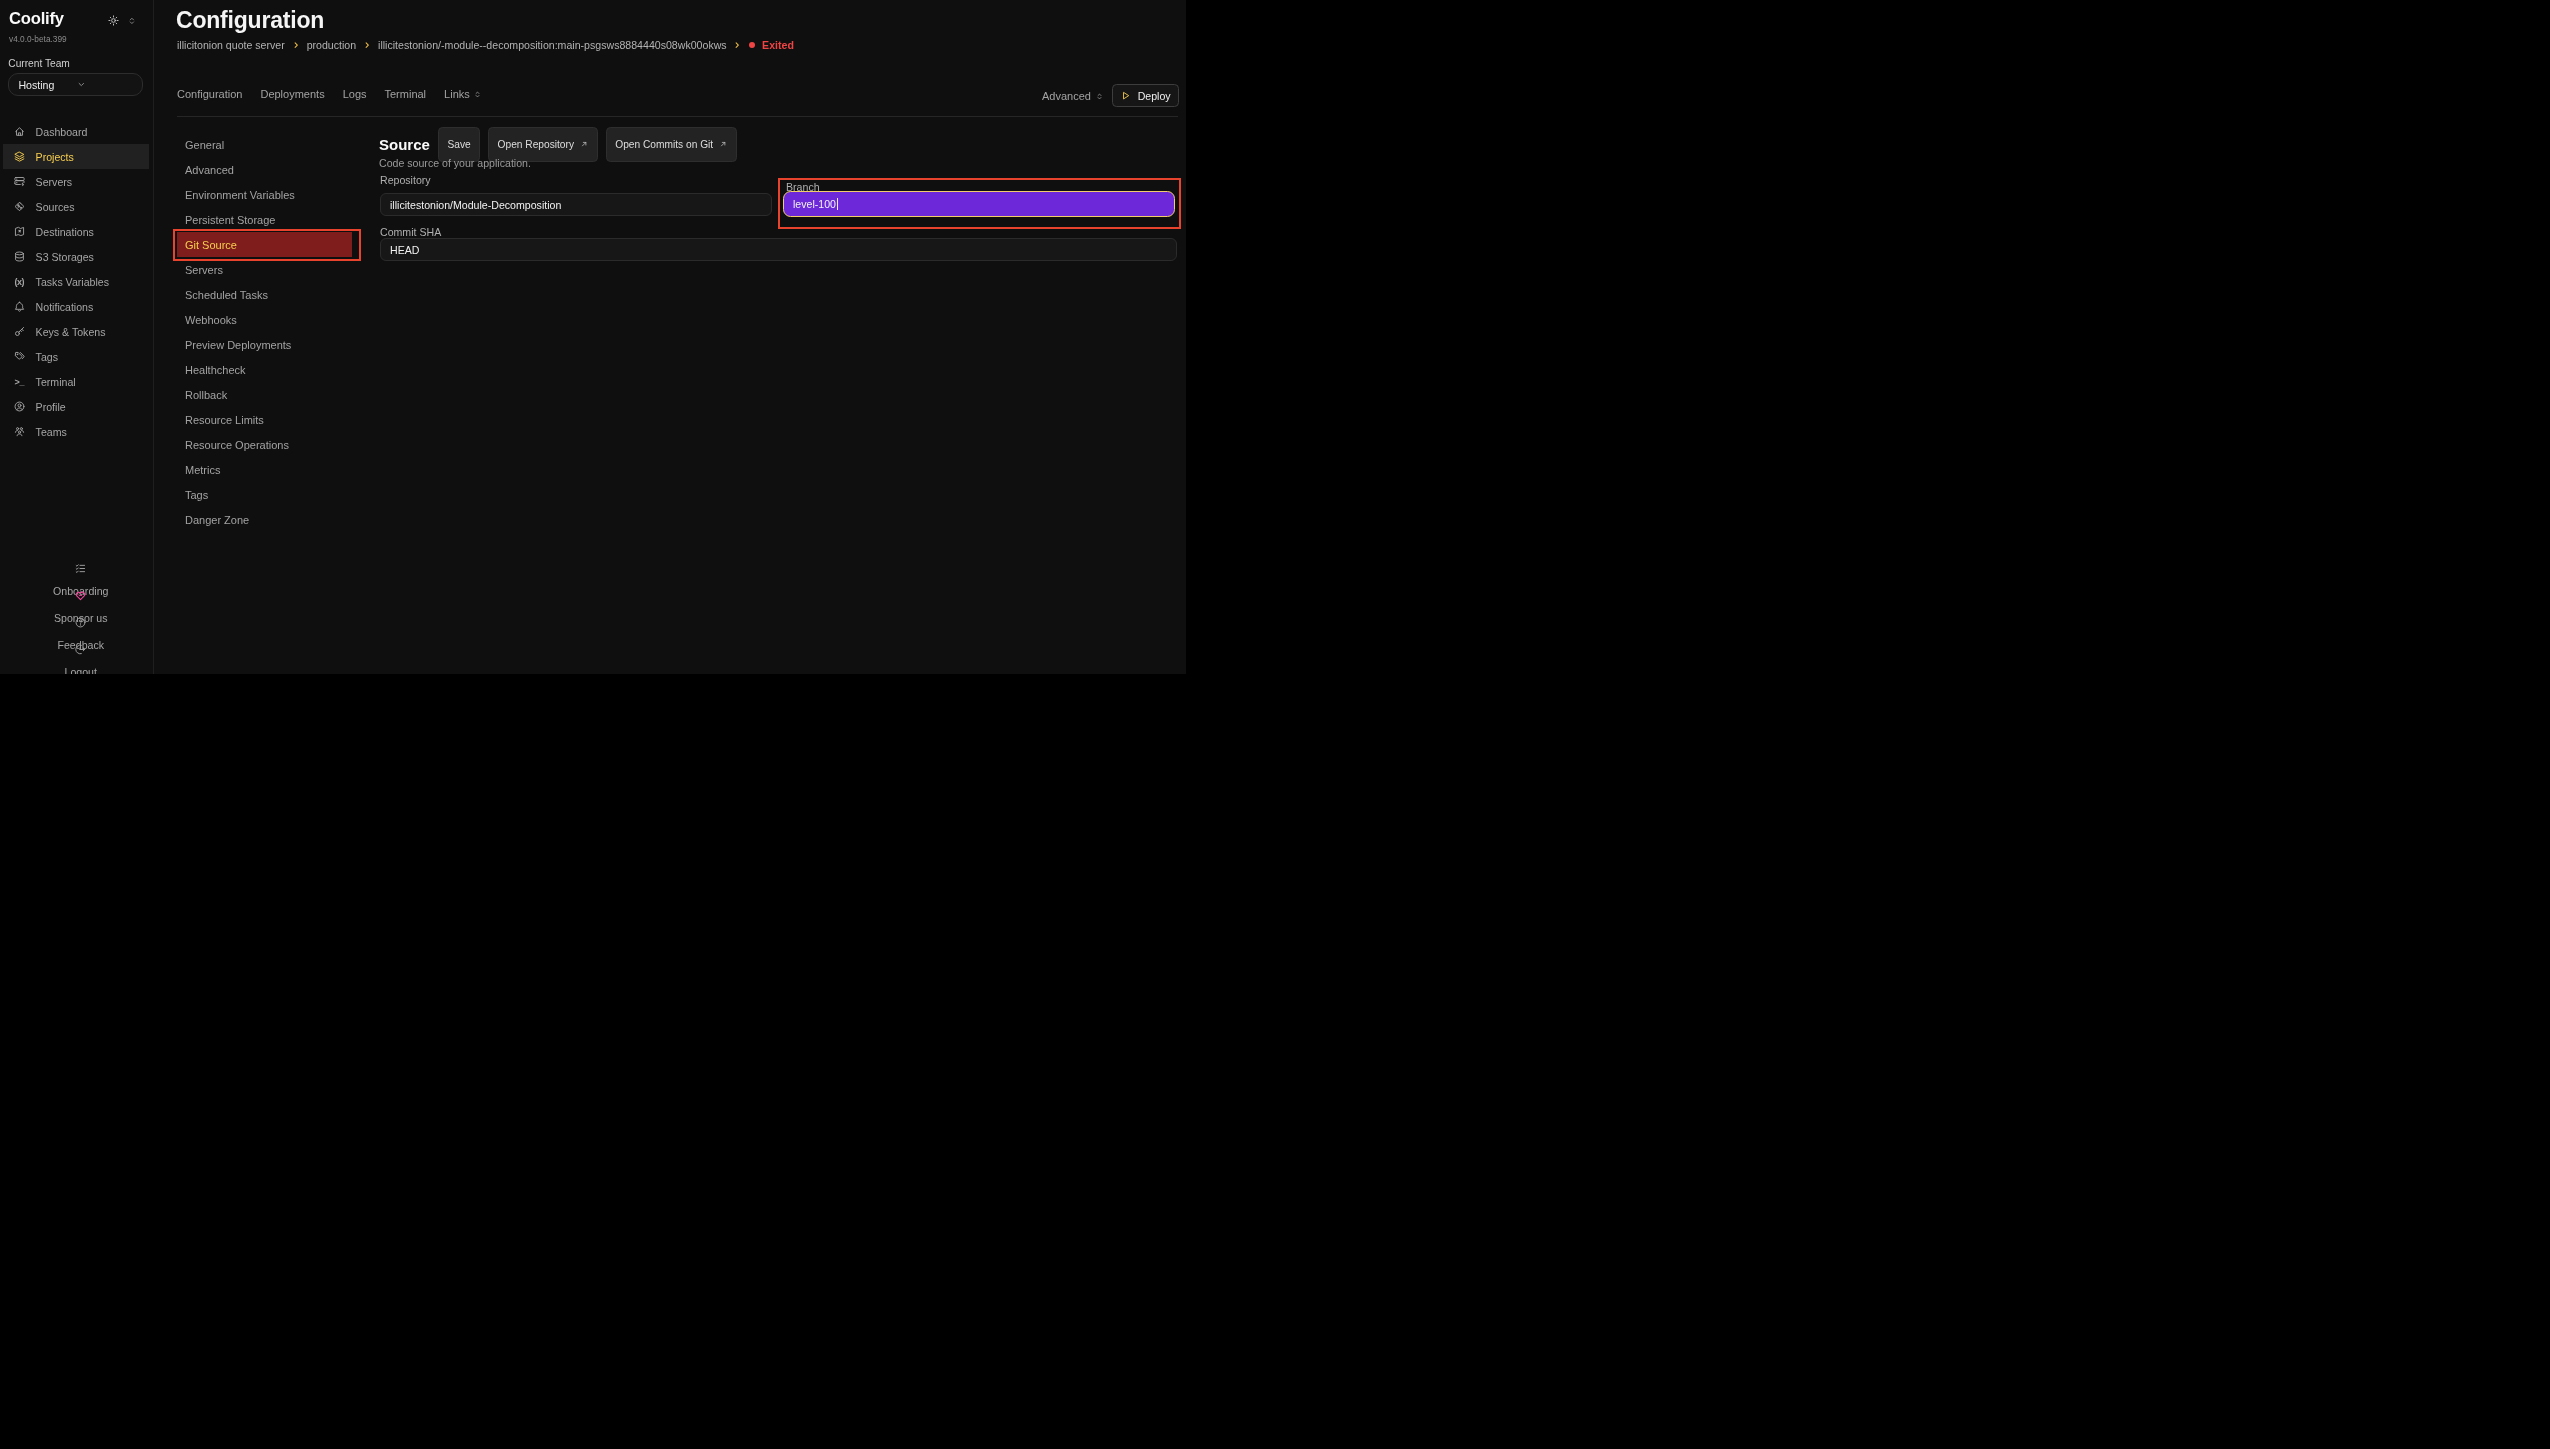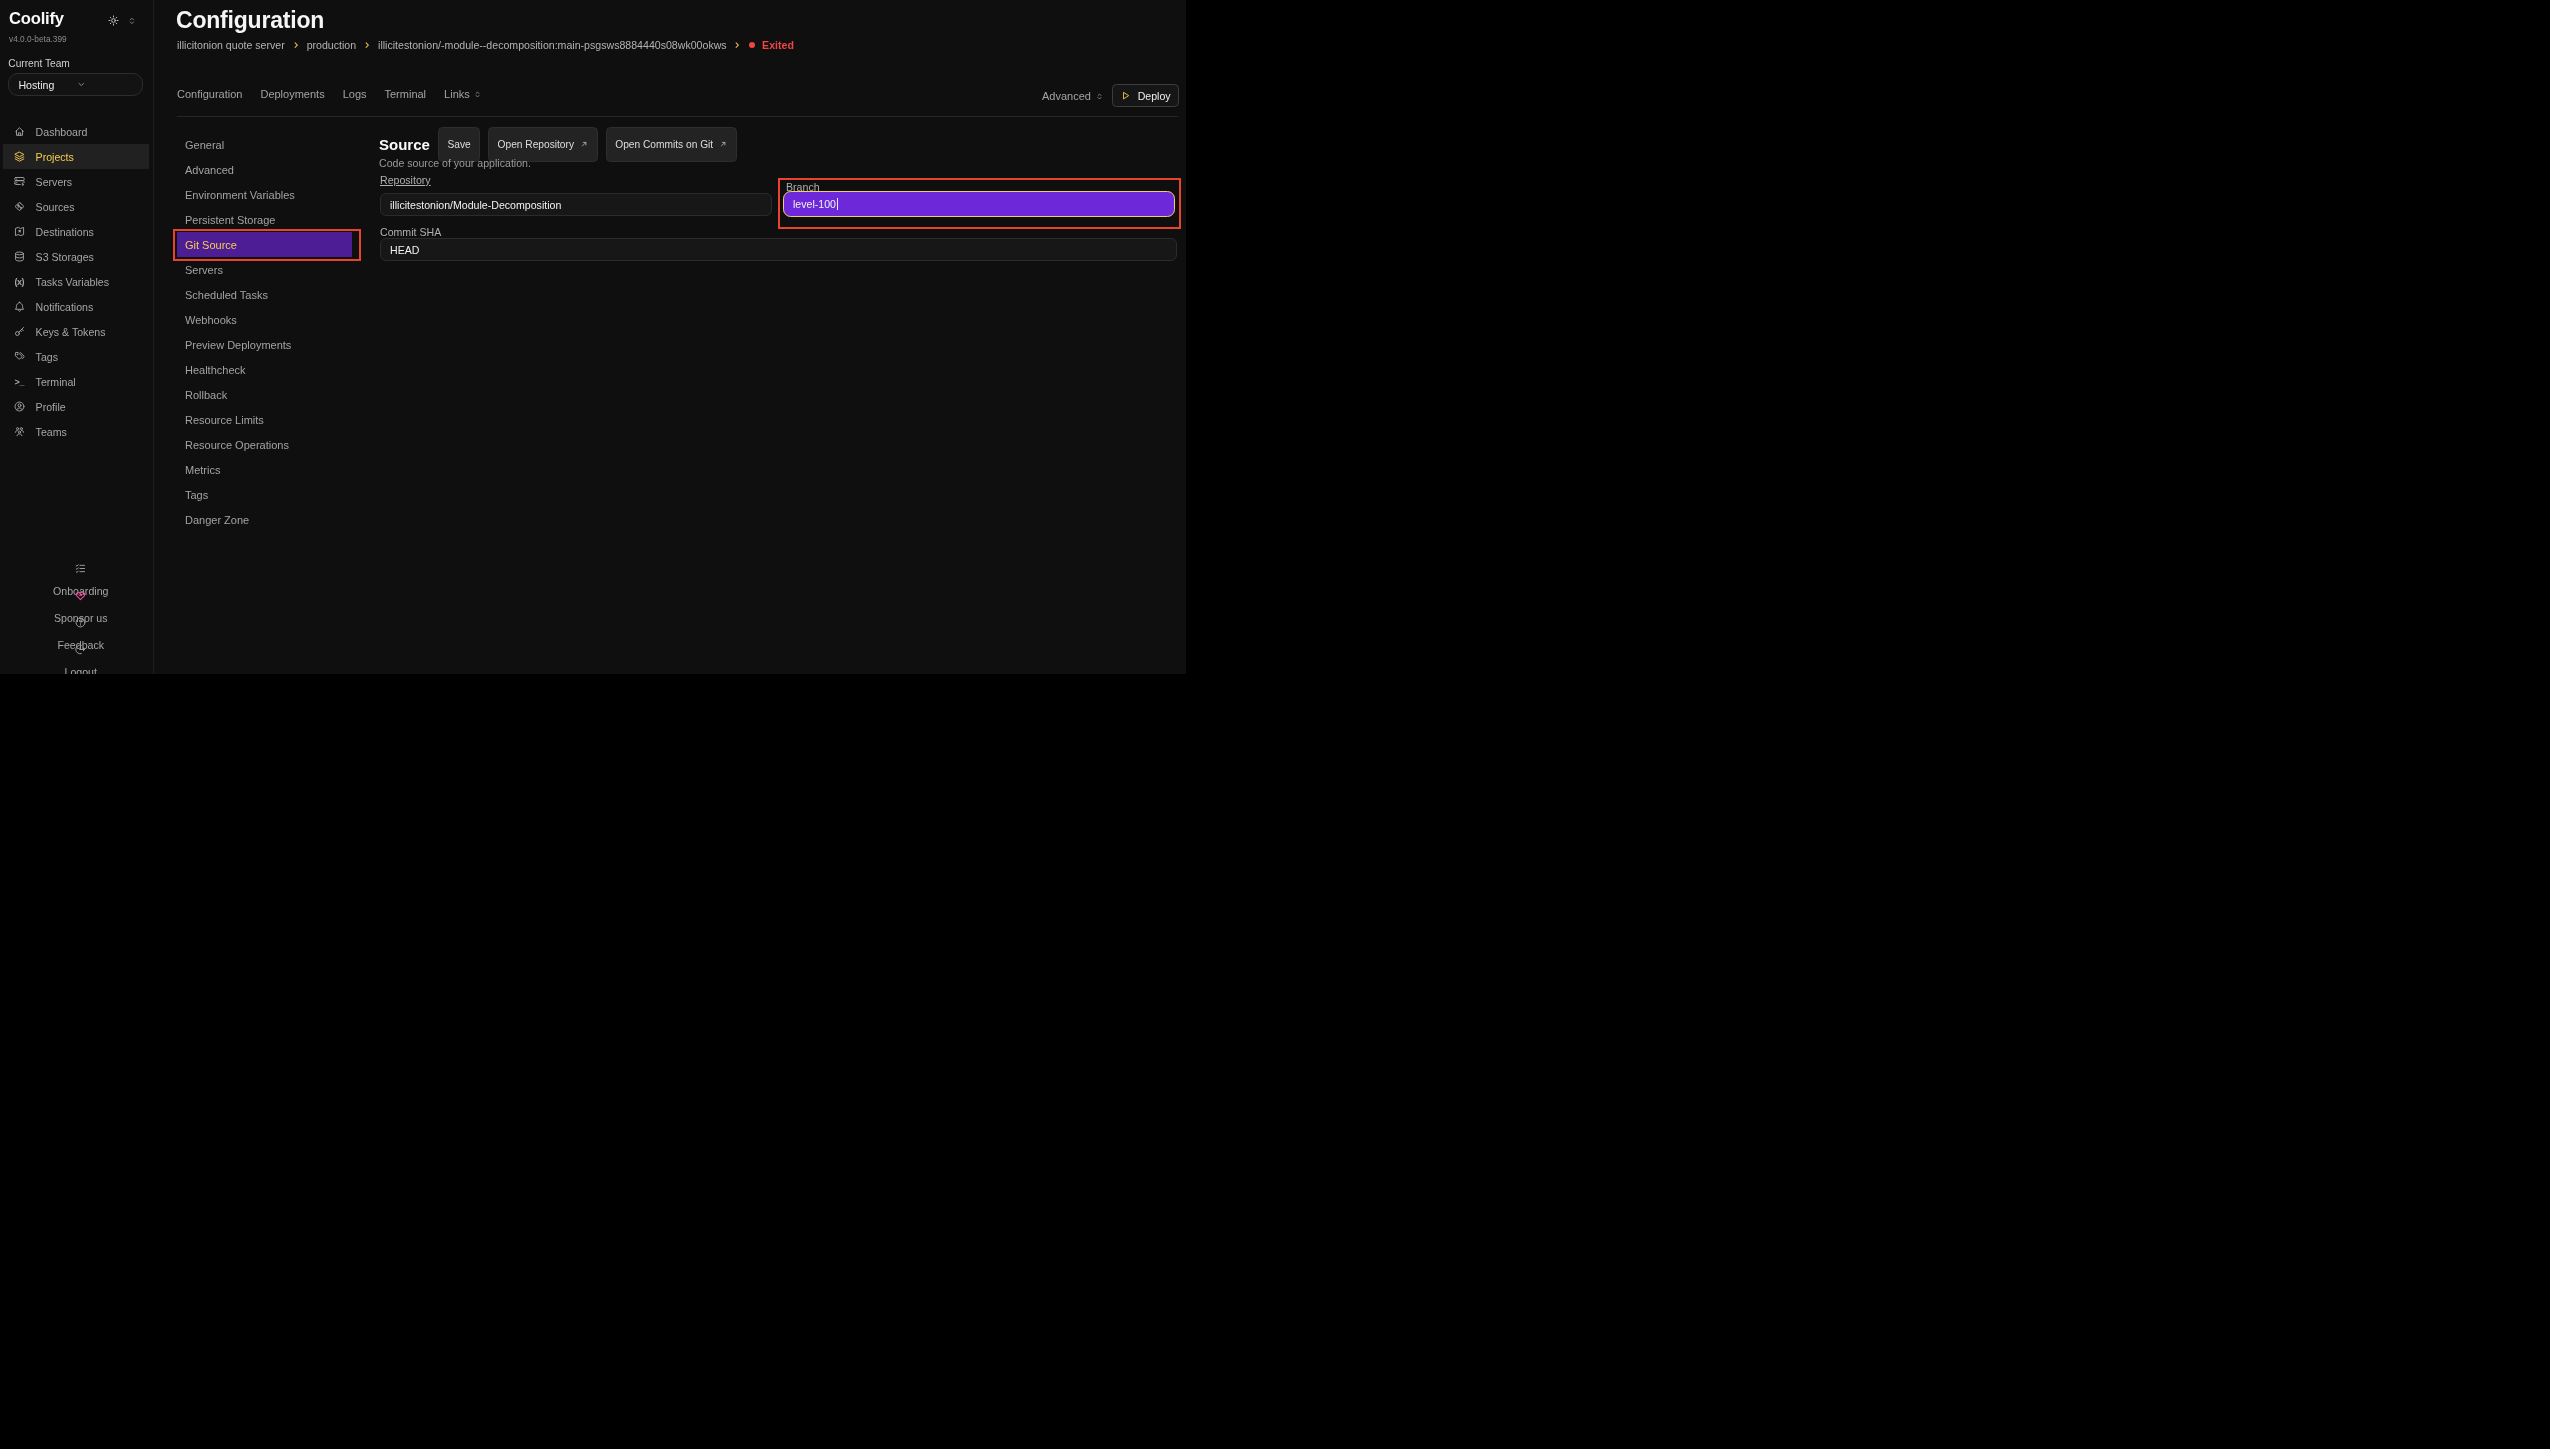--- a/index.html
+++ b/index.html
@@ -55,38 +55,38 @@
     position:absolute; left:958px; top:84px; width:67px; height:23.4px;
     background:#161616; border:0.8px solid #3d3d3d; border-radius:4.5px;
     display:flex; align-items:center; justify-content:center; gap:6px;
     color:#f0f0f0; font-size:10.6px; cursor:pointer; font-family:inherit;
   }
   .hdivider { position:absolute; left:23px; top:116px; width:1001px; height:0.8px; background:#262626; }
 
   
   .subnav { position:absolute; left:23.4px; top:132px; width:175px; }
   .subnav-item { height:25px; display:flex; align-items:center; padding:0 7.6px; font-size:11px; color:#a3a3a3; cursor:pointer; }
-  .subnav-item.active { background:#4c1d95; color:#f7ce4f; }
+  .subnav-item.active { background:#7f1d1d; color:#f7ce4f; }
 
   
   .annotation { position:absolute; border:2.3px solid #e8432d; pointer-events:none; }
   .git-annotation { left:19px; top:229px; width:188px; height:32px; }
   .branch-annotation { left:624px; top:178px; width:403px; height:51px; }
 
   
   .heading-row { position:absolute; left:225px; top:133px; height:23px; display:flex; align-items:center; gap:8.3px; }
   .heading-row h2 { font-size:15px; font-weight:700; color:#fafafa; }
   .btn {
     height:35px; background:#232323; border:0.8px solid #2e2e2e; border-radius:4.5px;
     color:#dedede; font-size:10.2px; padding:0 8.3px; display:flex; align-items:center; gap:6px;
     cursor:pointer; font-family:inherit; white-space:nowrap;
   }
   .desc { position:absolute; left:225px; top:157px; font-size:10.6px; color:#9a9a9a; }
   .lbl { position:absolute; font-size:10.6px; color:#b0b0b0; }
-  .repo-lbl { left:226px; top:174px;text-decoration:underline; }
+  .repo-lbl { left:226px; top:174px; }
   .branch-lbl { left:632px; top:181px; }
   .sha-lbl { left:226px; top:226px; }
   .input {
     position:absolute; background:#171717; border:0.8px solid #2b2b2b; border-radius:6px;
     color:#f2f2f2; font-size:10.6px; padding:0 9px; font-family:inherit;
     display:flex; align-items:center;
   }
   input.input { display:block; line-height:21px; }
   .repo-input { left:226px; top:193px; width:392px; height:23px; }
   .sha-input { left:226px; top:238px; width:797px; height:23px; }

